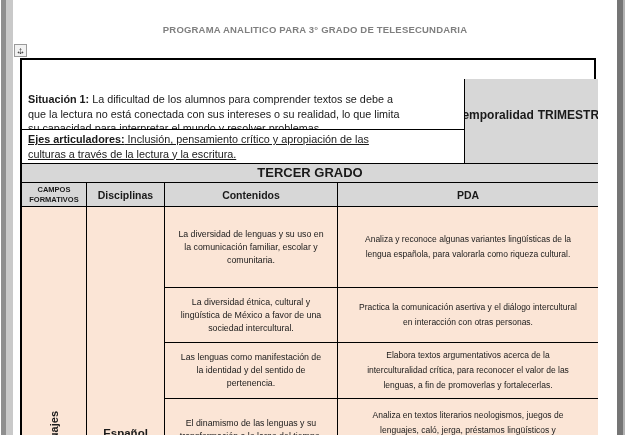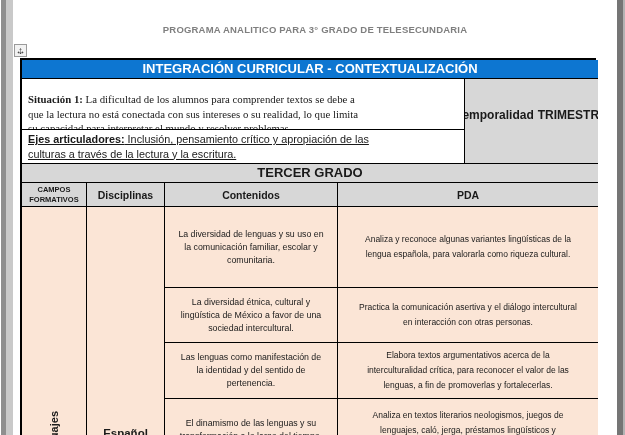--- a/index.html
+++ b/index.html
@@ -55,21 +55,21 @@
   .no-b{border-bottom:none;}
   .gray{background:#d7d7d7;}
   .peach{background:#fbe5d6;}
 
   .blue-head{
     grid-area:1/1/2/6;background:#0d76d1;color:#fff;
     font-weight:bold;font-size:13px;line-height:17px;text-align:center;
   }
   .sit{
     grid-area:2/1/3/5;font-size:10.8px;line-height:14.6px;
-    padding:13px 5px 0 6px;white-space:pre-line;font-family:Liberation Serif, serif;
+    padding:13px 5px 0 6px;white-space:pre-line;
   }
   .sit b,.ejes b{font-weight:bold;}
   .temporalidad{
     grid-area:2/5/4/6;display:flex;flex-direction:row;
     justify-content:center;align-items:center;gap:4px;
     font-weight:bold;font-size:12px;padding-bottom:12px;
   }
   .ejes{
     grid-area:3/1/4/5;font-size:10.8px;line-height:14.6px;
     padding:2px 5px 0 6px;white-space:pre-line;text-decoration:underline;
@@ -114,21 +114,20 @@
 
   <div class="doc-title">PROGRAMA ANALITICO PARA 3° GRADO DE TELESECUNDARIA</div>
 
   <div class="move-handle">
     <span>↔</span>
     <span>↕</span>
   </div>
 
   <div class="tbl">
 
-    <div class="cell no-r blue-head">INTEGRACIÓN CURRICULAR - CONTEXTUALIZACIÓN</div>
 
     <div class="cell sit"><b>Situación 1:</b><span> La dificultad de los alumnos para comprender textos se debe a
 que la lectura no está conectada con sus intereses o su realidad, lo que limita
 su capacidad para interpretar el mundo y resolver problemas.</span></div>
 
     <div class="cell no-r gray temporalidad">
       <div>Temporalidad</div>
       <div>TRIMESTRE</div>
     </div>
 

